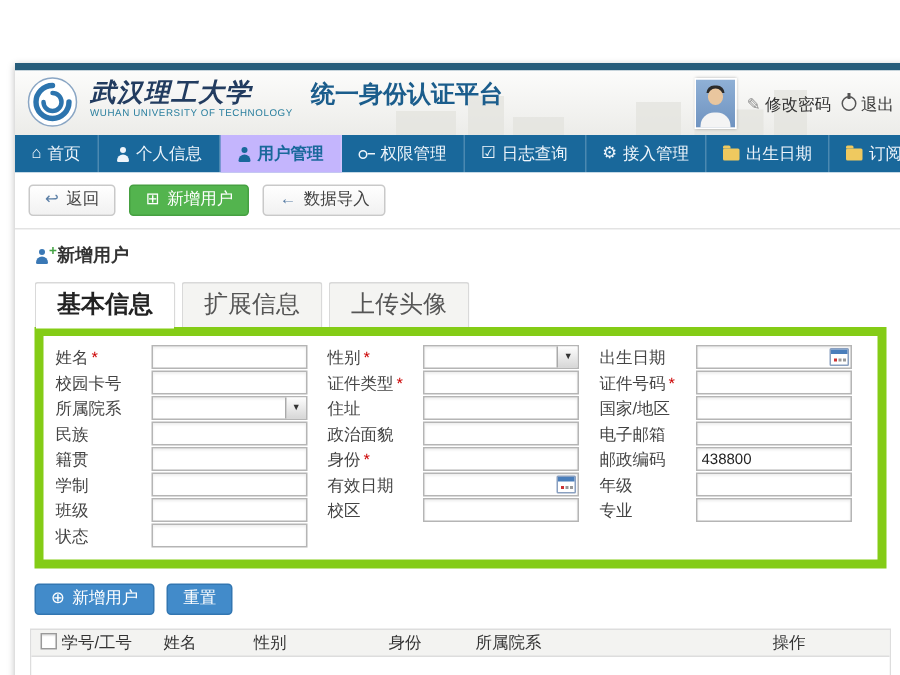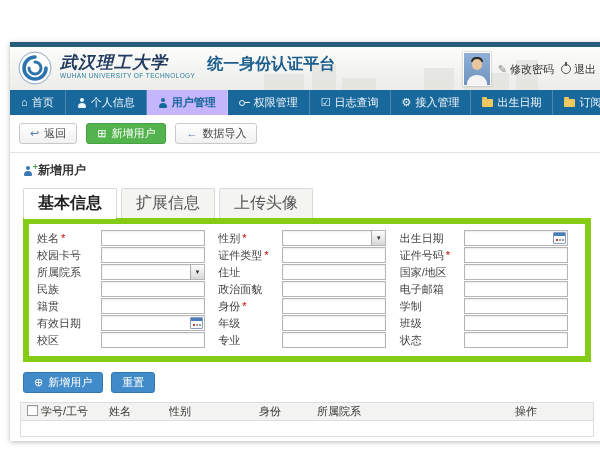--- a/index.html
+++ b/index.html
@@ -299,20 +299,26 @@
               <input value="" style="">
             </span>
           </div>
           <div class="cell">
             <span class="lbl"><span>身份</span><span class="star">*</span></span>
             <span class="fld">
               <input value="" style="">
             </span>
           </div>
           <div class="cell">
+            <span class="lbl"><span>邮政编码</span></span>
+            <span class="fld">
+              <input value="438800" style="">
+            </span>
+          </div>
+          <div class="cell">
             <span class="lbl"><span>学制</span></span>
             <span class="fld">
               <input value="" style="">
             </span>
           </div>
           <div class="cell">
             <span class="lbl"><span>有效日期</span></span>
             <span class="fld fld-date">
               <input value="" style="">
               <span class="ico-cal"></span>

